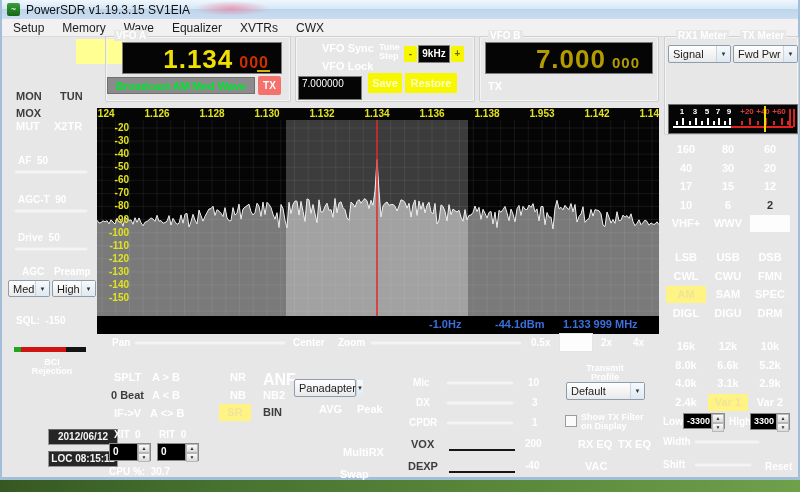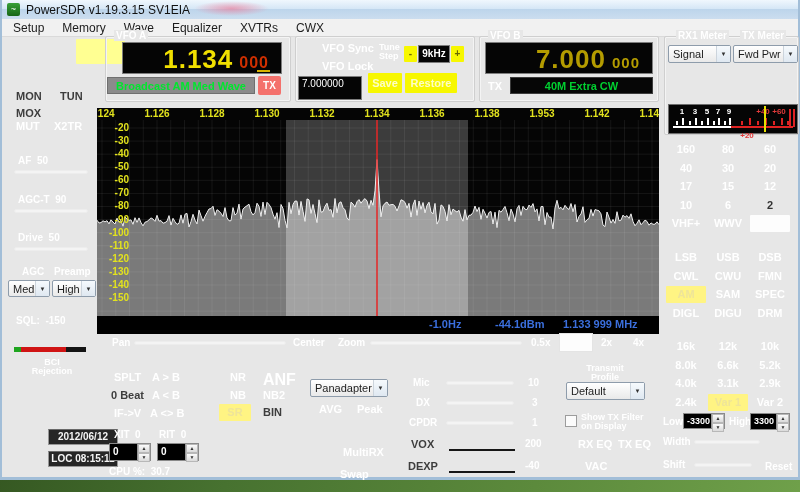--- a/index.html
+++ b/index.html
@@ -158,40 +158,39 @@
   <div class="ybtn" style="left:366px;top:73px;width:34px;height:20px;line-height:20px;">Save</div>
   <div class="ybtn" style="left:403px;top:73px;width:52px;height:20px;line-height:20px;">Restore</div>
 
   <div class="groupbox" style="left:477px;top:36px;width:180px;height:66px;"></div>
   <div class="grouplabel" style="left:486px;top:30px;">VFO B</div>
   <div class="bbox freqA" style="left:483px;top:42px;width:168px;height:32px;">
     <span class="freqB-big">7.000</span>
     <span class="freqB-small">000</span>
   </div>
   <div class="lblw" style="left:486px;top:80px;font-size:11px;">TX</div>
-  <div class="bandbarB" style="left:508px;top:77px;width:143px;height:17px;">40M Extra CW</div>
 
   <div class="groupbox" style="left:662px;top:36px;width:135px;height:99px;"></div>
   <div class="grouplabel" style="left:674px;top:30px;">RX1 Meter</div>
   <div class="grouplabel" style="left:738px;top:30px;">TX Meter</div>
   <div class="dd" style="left:666px;top:45px;width:63px;height:18px;">
     <span>Signal</span>
     <span class="dd-arrow">▼</span>
   </div>
   <div class="dd" style="left:731px;top:45px;width:65px;height:18px;">
     <span>Fwd Pwr</span>
     <span class="dd-arrow">▼</span>
   </div>
   <div class="meter-scale" id="meter-scale">
       <div class="mlabel" style="left: 13px; color: rgb(255, 255, 255);">1</div>
       <div class="mlabel" style="left: 26px; color: rgb(255, 255, 255);">3</div>
       <div class="mlabel" style="left: 38px; color: rgb(255, 255, 255);">5</div>
       <div class="mlabel" style="left: 49px; color: rgb(255, 255, 255);">7</div>
       <div class="mlabel" style="left: 60px; color: rgb(255, 255, 255);">9</div>
-      <div class="mlabel" style="left: 78px; color: rgb(226, 59, 59); margin-top: 24px;">+20</div>
+      <div class="mlabel" style="left: 78px; color: rgb(226, 59, 59);">+20</div>
       <div class="mlabel" style="left: 94px; color: rgb(226, 59, 59);">+40</div>
       <div class="mlabel" style="left: 110px; color: rgb(226, 59, 59);">+60</div>
       <div class="mtick" style="left: 13px; top: 13px; height: 7px; background: rgb(255, 255, 255);"></div>
       <div class="mtick" style="left: 26px; top: 13px; height: 7px; background: rgb(255, 255, 255);"></div>
       <div class="mtick" style="left: 38px; top: 13px; height: 7px; background: rgb(255, 255, 255);"></div>
       <div class="mtick" style="left: 49px; top: 13px; height: 7px; background: rgb(255, 255, 255);"></div>
       <div class="mtick" style="left: 60px; top: 13px; height: 7px; background: rgb(255, 255, 255);"></div>
       <div class="mtick" style="left: 6.5px; top: 16px; height: 4px; background: rgb(255, 255, 255);"></div>
       <div class="mtick" style="left: 19.5px; top: 16px; height: 4px; background: rgb(255, 255, 255);"></div>
       <div class="mtick" style="left: 32px; top: 16px; height: 4px; background: rgb(255, 255, 255);"></div>
@@ -347,21 +346,21 @@
       </span>
   </div>
   <div class="lblw" style="left:107px;top:466px;">CPU %:  30.7</div>
 
   <div class="lblw" style="left:228px;top:371px;font-size:11px;">NR</div>
   <div class="lblw" style="left:261px;top:371px;font-size:16px;">ANF</div>
   <div class="lblw" style="left:228px;top:389px;font-size:11px;">NB</div>
   <div class="lblw" style="left:261px;top:389px;font-size:11px;">NB2</div>
   <div class="ybtn" style="left:217px;top:404px;width:32px;height:17px;line-height:17px;background:#fff483;color:#eee49a;">SR</div>
   <div class="lbld" style="left:261px;top:406px;">BIN</div>
-  <div class="dd" style="left:308px;top:379px;width:78px;height:18px;">
+  <div class="dd" style="left:292px;top:379px;width:62px;height:18px;">
     <span>Panadapter</span>
     <span class="dd-arrow">▼</span>
   </div>
   <div class="lblw" style="left:317px;top:403px;font-size:11px;">AVG</div>
   <div class="lblw" style="left:355px;top:403px;font-size:11px;">Peak</div>
   <div class="lblw" style="left:341px;top:446px;font-size:11px;">MultiRX</div>
   <div class="lblw" style="left:338px;top:468px;font-size:11px;">Swap</div>
 
   <div class="lblw" style="left:411px;top:377px;">Mic</div>
   <div class="track" style="left:444px;top:381px;width:68px;height:4px;"></div>

